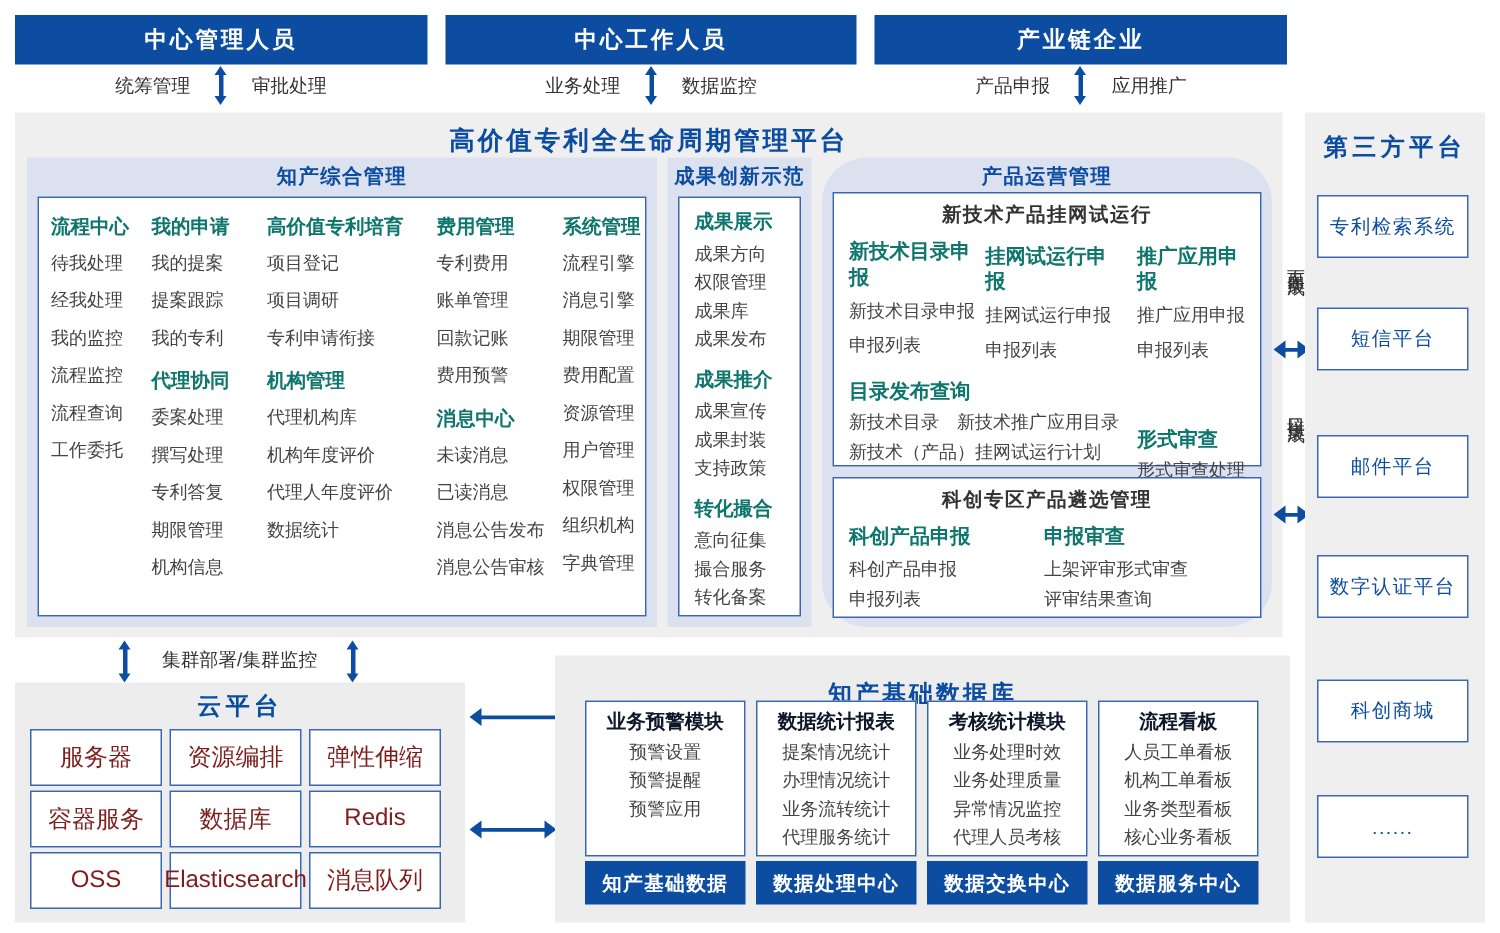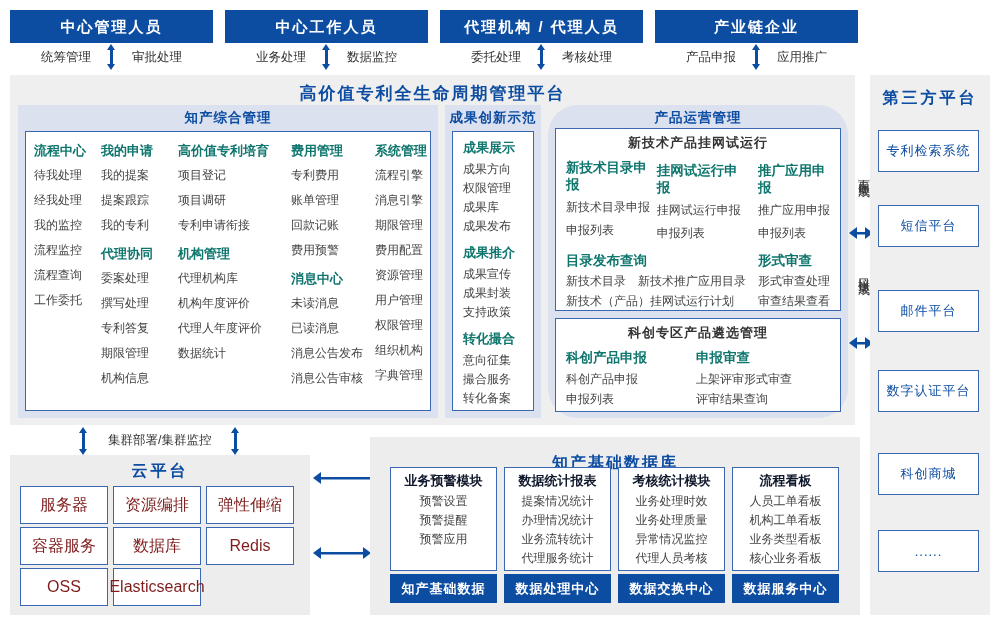--- a/index.html
+++ b/index.html
@@ -71,21 +71,21 @@
                line-height:22px; padding-top:3px; letter-spacing:1px; }
   #trial-row1 { display:flex; padding:2px 10px 0; }
   #trial-row1 .grp:nth-child(1){ width:97px; }
   #trial-row1 .grp:nth-child(2){ width:108px; }
   #trial-row1 .grp:nth-child(3){ flex:1; }
   #trial-row1 .grp-h { font-size:13.5px; line-height:17px; max-width:88px; padding:3px 0 3px; }
   #trial-row1 .itm { line-height:23px; white-space:nowrap; }
   #trial-row2 { display:flex; padding:5px 10px 0; }
   #trial-row2 .grp { margin-top:0; }
   #trial-row2 .grp:nth-child(1){ width:192px; }
-  #trial-row2 .grp:nth-child(2){ flex:1; }
+  #trial-row2 .grp:nth-child(2){ flex:1;margin-top:32px; }
   #trial-row2 .grp-h { font-size:13.5px; line-height:21px; }
   #trial-row2 .itm { line-height:20px; }
   .items.inline .itm { display:inline-block; margin-right:12px; }
   #sel-groups { display:flex; padding:2px 10px 0; }
   #sel-groups .grp { margin-top:0; }
   #sel-groups .grp:nth-child(1){ width:130px; }
   #sel-groups .grp:nth-child(2){ flex:1; }
   #sel-groups .grp-h { font-size:13.5px; line-height:23px; }
   #sel-groups .itm { line-height:20px; }
 
@@ -138,28 +138,20 @@
       </div>
       <div class="actor">
         <div class="actor-bar">中心工作人员</div>
         <div class="actor-sub">
           <span class="sub-l">业务处理</span>
           <span class="varrow"></span>
           <span class="sub-r">数据监控</span>
         </div>
       </div>
       <div class="actor">
-        <div class="actor-bar">代理机构 / 代理人员</div>
-        <div class="actor-sub">
-          <span class="sub-l">委托处理</span>
-          <span class="varrow"></span>
-          <span class="sub-r">考核处理</span>
-        </div>
-      </div>
-      <div class="actor">
         <div class="actor-bar">产业链企业</div>
         <div class="actor-sub">
           <span class="sub-l">产品申报</span>
           <span class="varrow"></span>
           <span class="sub-r">应用推广</span>
         </div>
       </div>
     </div>
 
   <div id="platform">
@@ -376,20 +368,21 @@
     <div class="panel-title">云平台</div>
     <div id="cloud-grid">
         <div class="cloud-box">服务器</div>
         <div class="cloud-box">资源编排</div>
         <div class="cloud-box">弹性伸缩</div>
         <div class="cloud-box">容器服务</div>
         <div class="cloud-box">数据库</div>
         <div class="cloud-box">Redis</div>
         <div class="cloud-box">OSS</div>
         <div class="cloud-box">Elasticsearch</div>
+        <div class="cloud-box">消息队列</div>
       </div>
   </div>
 
   <span class="harrow left-only" style="left:313px; top:472px; width:58px;"></span>
   <span class="harrow" style="left:313px; top:547px; width:58px;"></span>
 
   <div id="db">
     <div class="panel-title">知产基础数据库</div>
     <div id="db-mods">
         <div class="db-mod">

